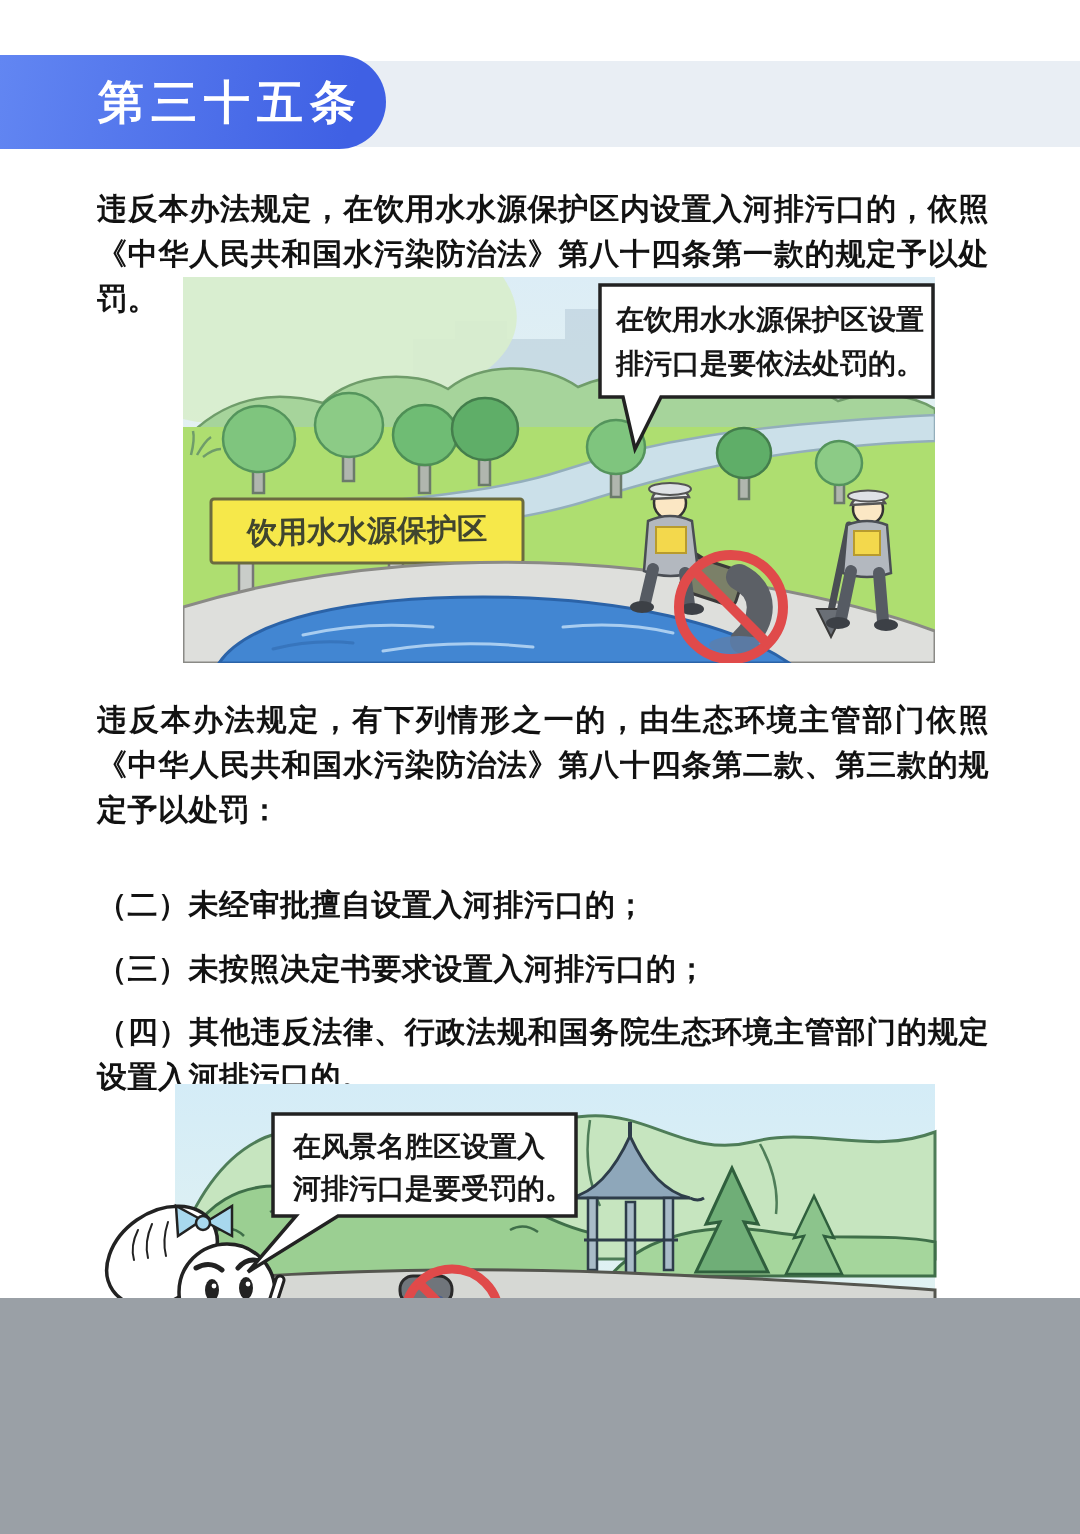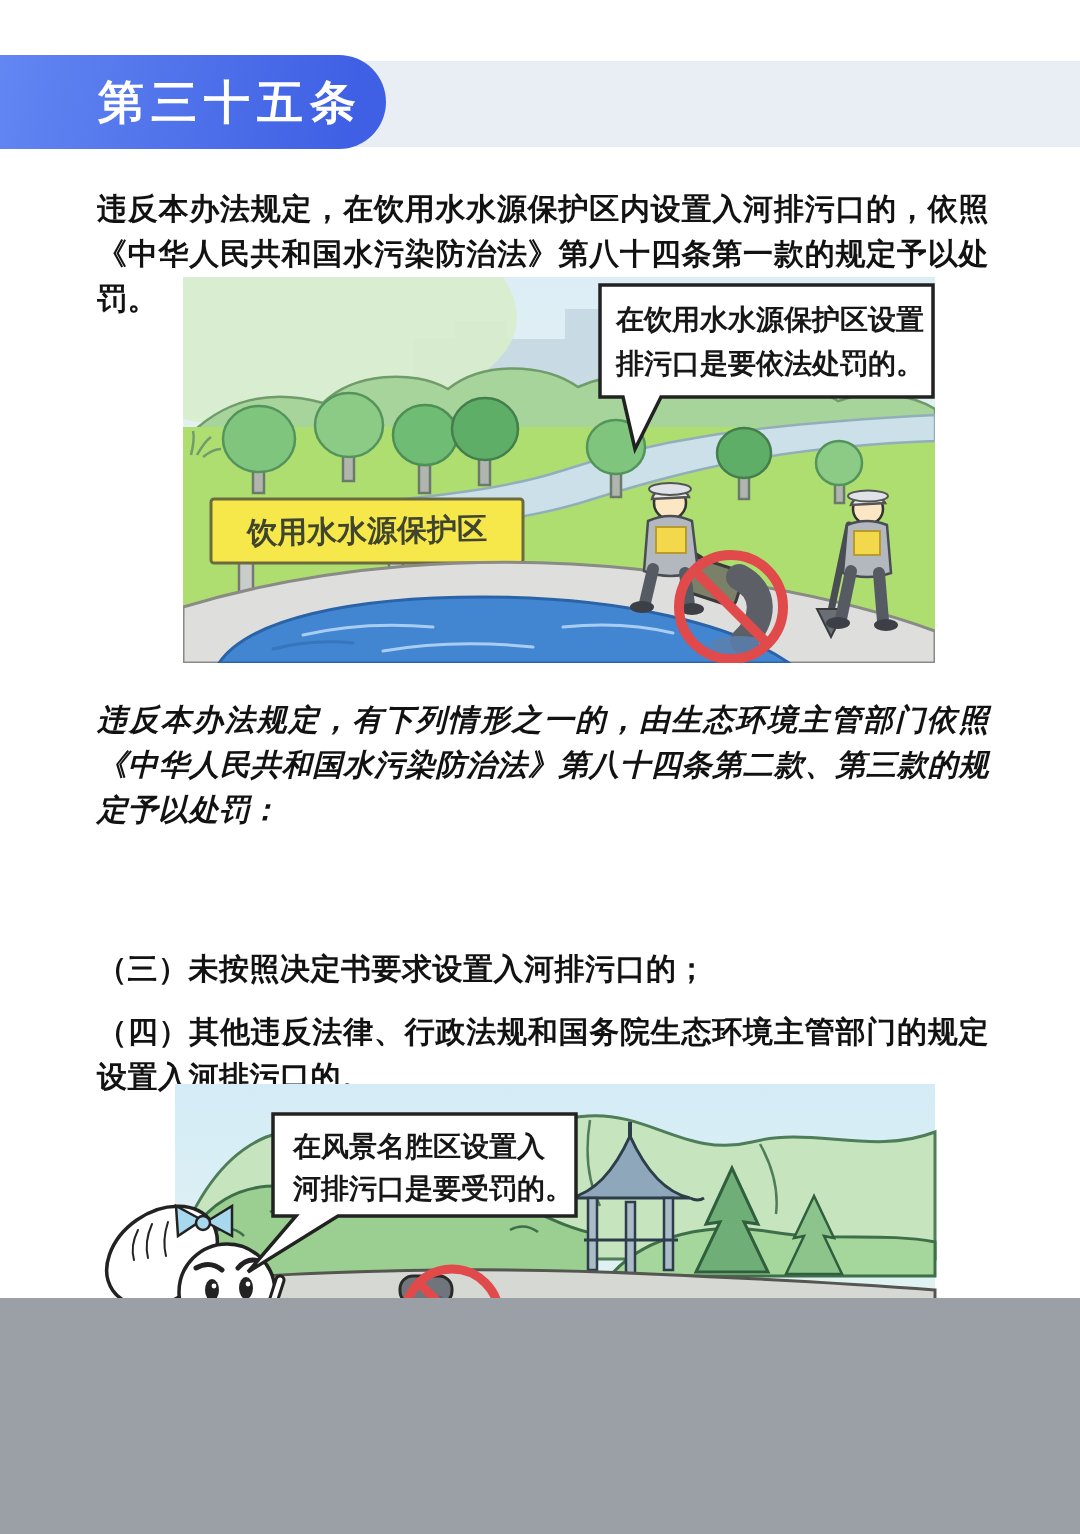--- a/index.html
+++ b/index.html
@@ -17,21 +17,21 @@
     color:#fff;font-size:46px;font-weight:700;letter-spacing:7px;
     line-height:94px;padding-left:98px;box-sizing:border-box;
   }
   
   .para{
     position:absolute;left:97px;width:892px;
     color:#121212;font-size:30px;font-weight:700;line-height:45px;
     letter-spacing:0.5px;text-align:justify;
   }
   .p1{top:186px;}
-  .p2{top:697px;font-style:italic;}
+  .p2{top:697px;}
   .it1{top:790px;}
   .it2{top:882px;}
   .it3{top:946px;}
   .it4{top:1009px;}
   
   .illus1{position:absolute;left:183px;top:277px;width:752px;height:386px;}
   .illus2{position:absolute;left:90px;top:1084px;width:860px;height:368px;}
   svg{display:block;}
   .bubble-text{font-family:"Liberation Sans","DejaVu Sans",sans-serif;font-size:28px;font-weight:700;fill:#171717;}
   .sign-text{font-family:"Liberation Sans","DejaVu Sans",sans-serif;font-weight:600;fill:#40452f;}
@@ -147,20 +147,21 @@
     </g>
 
     <g>
       <path d="M417,8 H750 V120 H478 L452,172 L440,120 H417 Z" fill="#ffffff" stroke="#222" stroke-width="3.5"></path>
       <text x="433" y="52" class="bubble-text">在饮用水水源保护区设置</text>
       <text x="433" y="96" class="bubble-text">排污口是要依法处罚的。</text>
     </g>
   </svg>
 
   <div class="para p2">违反本办法规定，有下列情形之一的，由生态环境主管部门依照《中华人民共和国水污染防治法》第八十四条第二款、第三款的规定予以处罚：</div>
+  <div class="para it2">（二）未经审批擅自设置入河排污口的；</div>
   <div class="para it3">（三）未按照决定书要求设置入河排污口的；</div>
   <div class="para it4">（四）其他违反法律、行政法规和国务院生态环境主管部门的规定设置入河排污口的。</div>
 
   <svg class="illus2" viewBox="0 0 860 368" width="860" height="368" xmlns="http://www.w3.org/2000/svg">
     <defs>
       <linearGradient id="sky2" x1="0" y1="0" x2="0" y2="1">
         <stop offset="0" stop-color="#d4ecf7"></stop>
           <stop offset="1" stop-color="#eaf6ee"></stop>
       </linearGradient>
     </defs>

